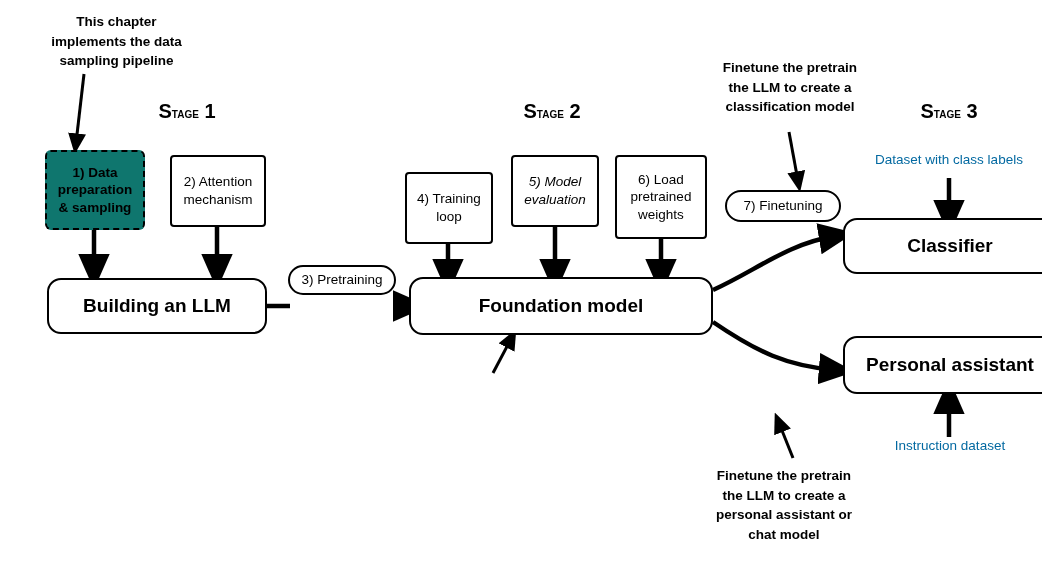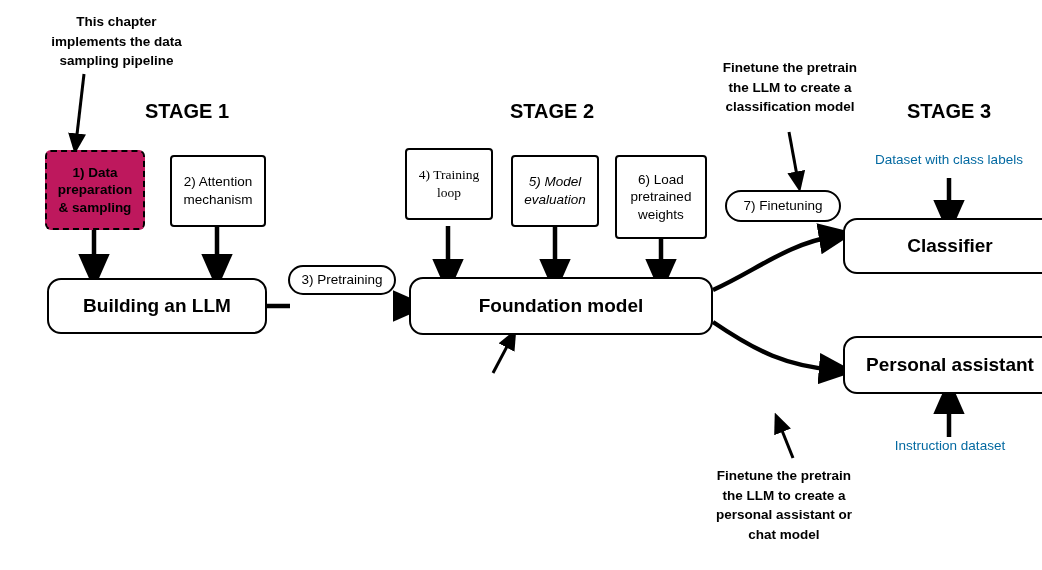--- a/index.html
+++ b/index.html
@@ -35,21 +35,21 @@
   }
 
   
   .stage-title {
     font-weight: bold;
     text-align: center;
     color: #000;
     white-space: nowrap;
   }
   .stage-title .big { font-size: 20px; }
-  .stage-title .small { font-size: 20px; }
+  .stage-title .small { font-size: 10px; }
 
   
   .box {
     box-sizing: border-box;
     display: flex;
     align-items: center;
     justify-content: center;
     text-align: center;
     border: 2.5px solid #000;
     border-radius: 4px;
@@ -64,21 +64,21 @@
     border-radius: 14px;
   }
   .box.pill {
     border-radius: 18px;
     font-size: 13.5px;
     font-weight: normal;
     border-width: 2px;
   }
   .box.dashed {
     border: 2.5px dashed #000;
-    background: #be185d;
+    background: #0f766e;
     font-weight: bold;
     border-radius: 6px;
   }
 
   svg.overlay {
     position: absolute;
     left: 0; top: 0;
     width: 1042px;
     height: 570px;
     pointer-events: none;
@@ -162,21 +162,21 @@
 preparation
 &amp; sampling</div>
 
   <div class="abs box" style="left:143px; top:155px; width:96px; height:72px; white-space:pre-line;">2) Attention
 mechanism</div>
 
   <div class="abs box big" style="left:20px; top:278px; width:220px; height:56px;">Building an LLM</div>
 
   <div class="abs box pill" style="left:261px; top:265px; width:108px; height:30px;">3) Pretraining</div>
 
-  <div class="abs box" style="left:378px; top:148px; width:88px; height:72px; white-space:pre-line;font-family:Liberation Serif, serif;">4) Training
+  <div class="abs box" style="left:378px; top:172px; width:88px; height:72px; white-space:pre-line;">4) Training
 loop</div>
 
   <div class="abs box" style="left:484px; top:155px; width:88px; height:72px; white-space:pre-line;font-style:italic;">5) Model
 evaluation</div>
 
   <div class="abs box" style="left:588px; top:155px; width:92px; height:84px; white-space:pre-line;">6) Load
 pretrained
 weights</div>
 
   <div class="abs box big" style="left:382px; top:277px; width:304px; height:58px;">Foundation model</div>

